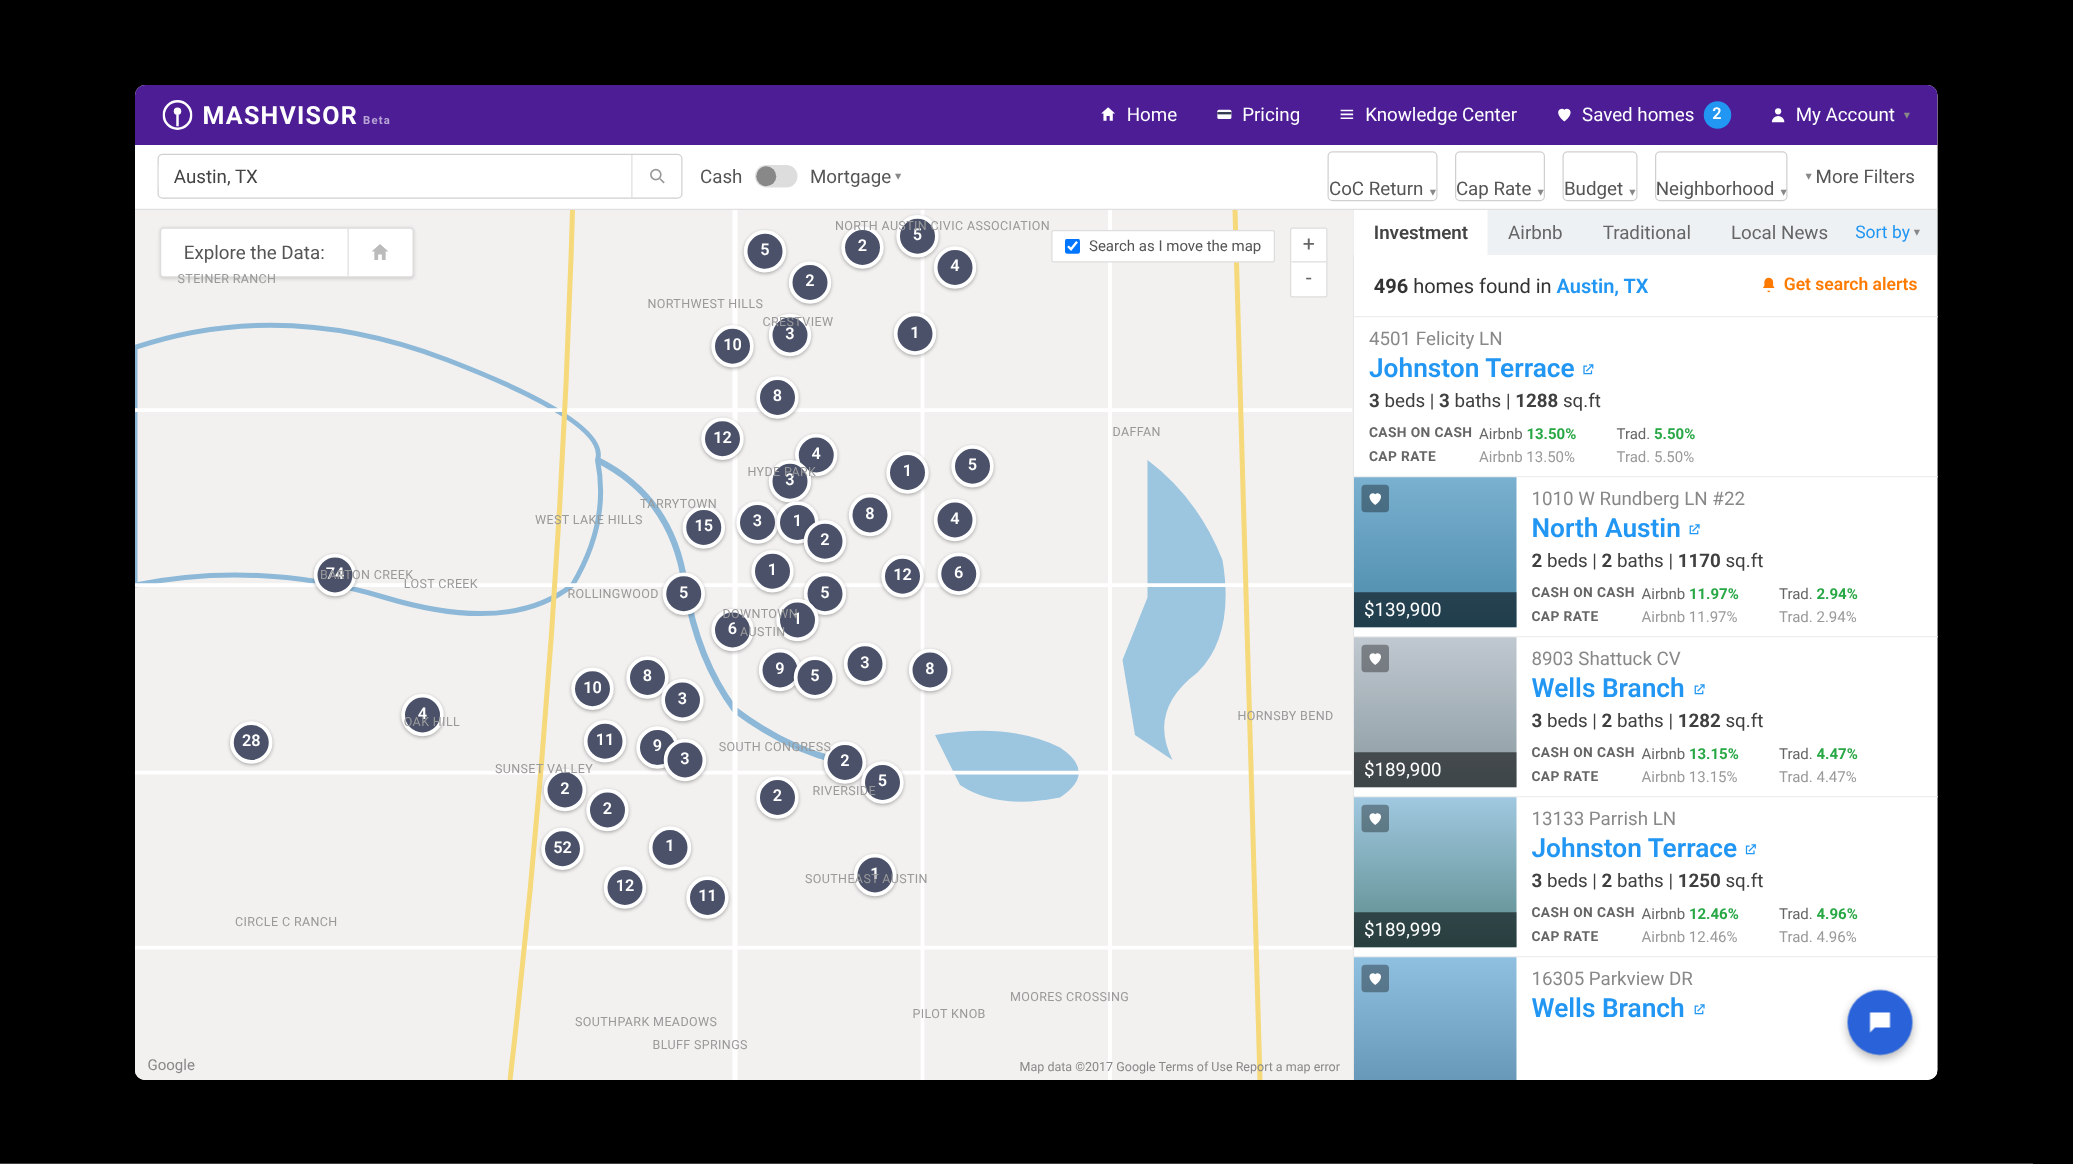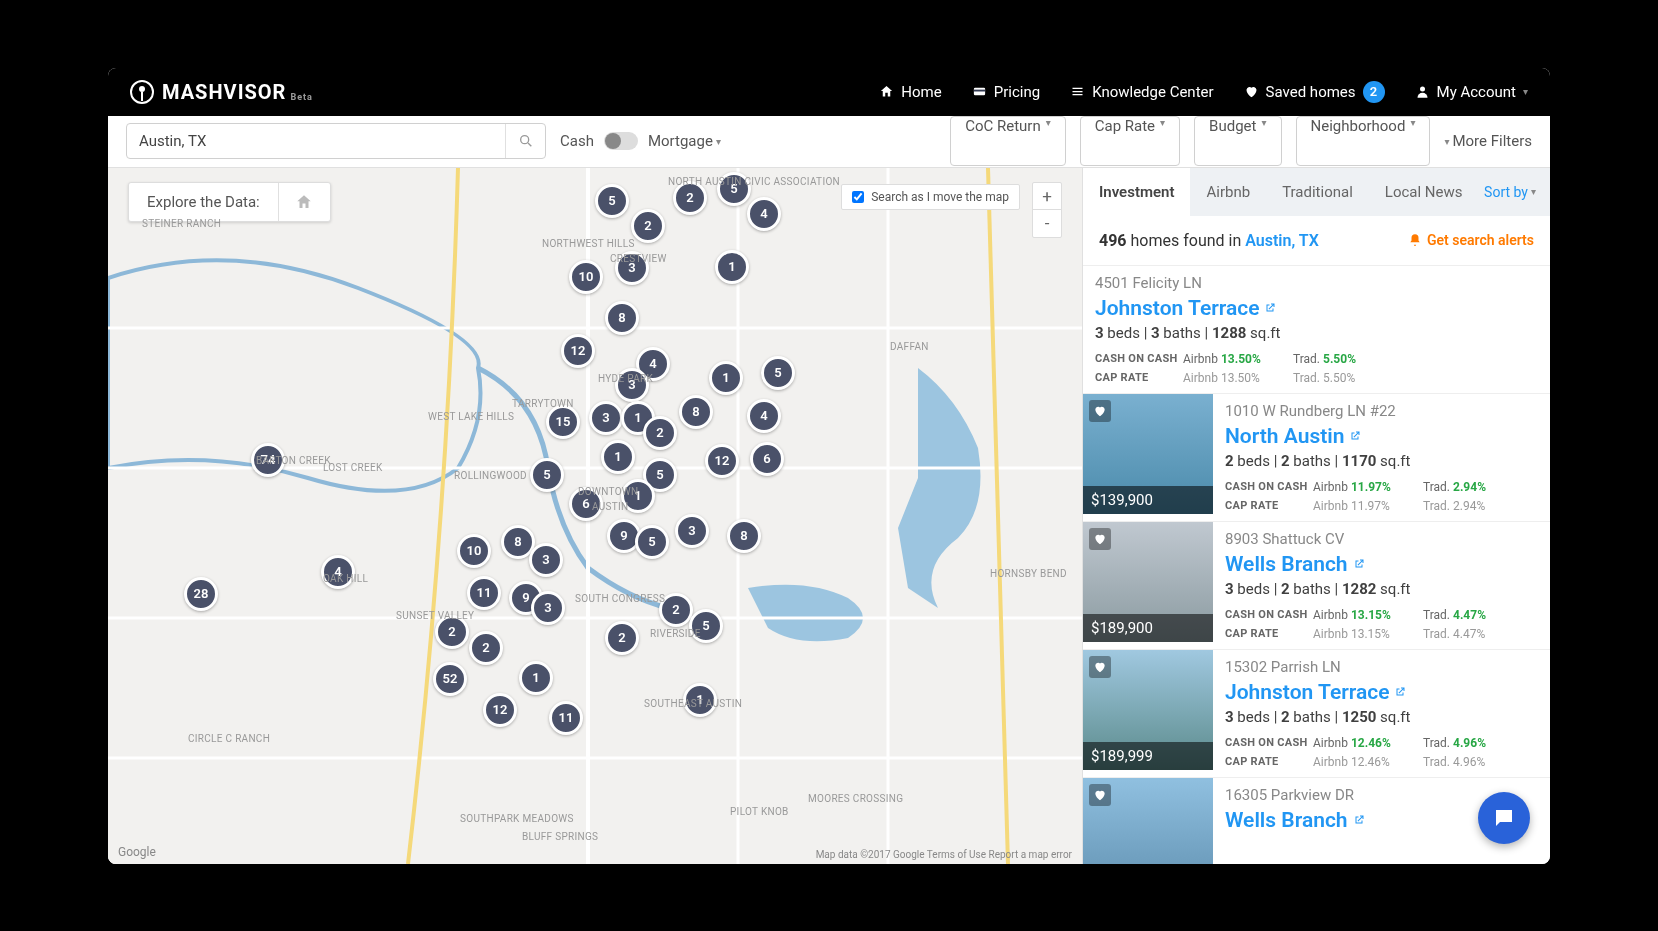--- a/index.html
+++ b/index.html
@@ -1,39 +1,39 @@
 <!DOCTYPE html>
 <html><head>
 <meta charset="utf-8">
 <style>
 * { margin:0; padding:0; box-sizing:border-box; font-family:-apple-system,BlinkMacSystemFont,"Segoe UI",Roboto,sans-serif; }
 body { background:#000; display:flex; align-items:center; justify-content:center; height:931px; width:1658px; }
 .frame { width:1442px; height:796px; background:#fff; border-radius:8px; overflow:hidden; position:relative; display:flex; flex-direction:column; }
 
 
-.topbar { background:#000000; height:48px; display:flex; align-items:center; padding:0 22px; color:#fff; }
+.topbar { background:#4c1d95; height:48px; display:flex; align-items:center; padding:0 22px; color:#fff; }
 .logo { display:flex; align-items:center; gap:8px; font-weight:700; font-size:20px; letter-spacing:1px; }
 .logo-icon { width:24px; height:24px; }
 .logo small { font-size:9px; opacity:.6; margin-left:-4px; margin-top:10px; }
 .topnav { margin-left:auto; display:flex; gap:30px; align-items:center; font-size:15px; }
 .topnav-item { display:flex; align-items:center; gap:7px; cursor:pointer; }
 .topnav-item svg { width:15px; height:15px; fill:#fff; }
 .badge { background:#2196f3; color:#fff; border-radius:50%; width:22px; height:22px; display:inline-flex; align-items:center; justify-content:center; font-size:13px; font-weight:600; }
 
 
 .filterbar { background:#fff; height:52px; display:flex; align-items:center; padding:0 18px; gap:14px; border-bottom:1px solid #e0e0e0; }
 .searchbox { display:flex; align-items:center; border:1px solid #d0d0d0; border-radius:4px; height:36px; width:420px; }
 .searchbox input { flex:1; border:none; outline:none; padding:0 12px; font-size:15px; color:#444; }
 .search-btn { width:40px; height:100%; border-left:1px solid #e0e0e0; display:flex; align-items:center; justify-content:center; cursor:pointer; }
 .search-btn svg { width:16px; height:16px; fill:#999; }
 .cash-toggle { display:flex; align-items:center; gap:10px; font-size:15px; color:#555; }
 .toggle { width:34px; height:18px; background:#ddd; border-radius:10px; position:relative; cursor:pointer; }
 .toggle::after { content:""; position:absolute; left:1px; top:1px; width:16px; height:16px; background:#888; border-radius:50%; }
 .dropdown-plain { font-size:15px; color:#555; cursor:pointer; display:flex; align-items:center; gap:3px; }
-.dropdown-box { border:1px solid #d0d0d0; border-radius:4px; height:50px; padding:0 14px; display:flex; align-items:flex-start; gap:5px; font-size:15px; color:#555; cursor:pointer; }
+.dropdown-box { border:1px solid #d0d0d0; border-radius:4px; height:40px; padding:0 0; display:flex; align-items:flex-end; gap:5px; font-size:15px; color:#555; cursor:pointer; }
 .caret { font-size:10px; color:#888; }
 
 
 .main { flex:1; display:flex; overflow:hidden; }
 
 
 .map { flex:1; position:relative; background:#f0efed; overflow:hidden; }
 .map-bg { position:absolute; inset:0; }
 .explore-box { position:absolute; top:14px; left:20px; background:#fff; border:1px solid #ddd; border-radius:3px; box-shadow:0 1px 3px rgba(0,0,0,.15); display:flex; align-items:center; height:40px; }
 .explore-box span { padding:0 18px; font-size:15px; color:#555; }
@@ -41,21 +41,21 @@
 .explore-home svg { width:18px; height:18px; fill:#bbb; }
 .map-move { position:absolute; top:16px; right:62px; background:#fff; border:1px solid #ddd; border-radius:2px; padding:5px 10px; display:flex; align-items:center; gap:7px; font-size:12px; color:#555; }
 .map-move input { width:12px; height:12px; }
 .zoom-ctrl { position:absolute; top:14px; right:20px; background:#fff; border:1px solid #ddd; border-radius:2px; width:30px; overflow:hidden; }
 .zoom-ctrl div { height:27px; display:flex; align-items:center; justify-content:center; font-size:17px; color:#666; cursor:pointer; }
 .zoom-ctrl div:first-child { border-bottom:1px solid #ddd; }
 .marker { position:absolute; width:34px; height:34px; border-radius:50%; background:#4a5169; border:3px solid #fff; color:#fff; font-size:13px; font-weight:600; display:flex; align-items:center; justify-content:center; transform:translate(-50%,-50%); box-shadow:0 1px 3px rgba(0,0,0,.3); cursor:pointer; }
 
 
 .panel { width:468px; background:#fff; display:flex; flex-direction:column; border-left:1px solid #e0e0e0; }
-.tabs { display:flex; align-items:center; height:48px; background:#eef1f4; padding-right:14px; }
+.tabs { display:flex; align-items:center; height:36px; background:#eef1f4; padding-right:14px; }
 .tab { padding:0 16px; height:100%; display:flex; align-items:center; font-size:15px; color:#666; cursor:pointer; }
 .tab.active { background:#fff; color:#444; font-weight:600; }
 .sortby { margin-left:auto; color:#2196f3; font-size:14px; cursor:pointer; display:flex; align-items:center; gap:3px; }
 .result-head { padding:15px 16px; display:flex; align-items:center; justify-content:space-between; }
 .result-head .count { font-size:16px; color:#333; }
 .result-head .count b { font-weight:700; }
 .result-head .city { color:#2196f3; font-weight:600; }
 .alerts { color:#ff7a00; font-size:14px; font-weight:600; display:flex; align-items:center; gap:5px; cursor:pointer; }
 .alerts svg { width:14px; height:14px; fill:#ff7a00; }
 .listings { flex:1; overflow-y:auto; }
@@ -267,21 +267,21 @@
           <div class="marker" style="left: 378px; top: 480px;">2</div>
           <div class="marker" style="left: 342px; top: 511px;">52</div>
           <div class="marker" style="left: 428px; top: 510px;">1</div>
           <div class="marker" style="left: 392px; top: 542px;">12</div>
           <div class="marker" style="left: 458px; top: 550px;">11</div>
           <div class="marker" style="left: 592px; top: 532px;">1</div>
         </div>
       <div id="labels-layer">
           <div class="map-label" style="left: 34px; top: 50px;">STEINER RANCH</div>
           <div class="map-label" style="left: 560px; top: 8px;">NORTH AUSTIN CIVIC ASSOCIATION</div>
-          <div class="map-label" style="left: 434px; top: 70px;">NORTHWEST HILLS</div>
+          <div class="map-label" style="left: 410px; top: 70px;">NORTHWEST HILLS</div>
           <div class="map-label" style="left: 502px; top: 85px;">CRESTVIEW</div>
           <div class="map-label" style="left: 404px; top: 230px;">TARRYTOWN</div>
           <div class="map-label" style="left: 490px; top: 205px;">HYDE PARK</div>
           <div class="map-label" style="left: 470px; top: 318px;">DOWNTOWN</div>
           <div class="map-label" style="left: 320px; top: 243px;">West Lake Hills</div>
           <div class="map-label" style="left: 346px; top: 302px;">Rollingwood</div>
           <div class="map-label" style="left: 215px; top: 294px;">Lost Creek</div>
           <div class="map-label" style="left: 148px; top: 287px;">Barton Creek</div>
           <div class="map-label" style="left: 215px; top: 405px;">OAK HILL</div>
           <div class="map-label" style="left: 288px; top: 442px;">Sunset Valley</div>
@@ -400,21 +400,21 @@
           <div class="listing">
     <div class="thumb" style="background:linear-gradient(180deg,#a0c8e0,#5a8a8a)">
       <div class="heart">
         <svg viewBox="0 0 24 24">
                   <path d="M12 21s-8-5-8-12a5 5 0 0 1 8-3 5 5 0 0 1 8 3c0 7-8 12-8 12z"></path>
                 </svg>
       </div>
       <div class="price">$189,999</div>
     </div>
     <div class="listing-body">
-      <div class="address">15302 Parrish LN</div>
+      <div class="address">13133 Parrish LN</div>
       <div class="nhood">Johnston Terrace
         <svg viewBox="0 0 24 24">
                   <path d="M14 3h7v7h-2V6.4L10.4 15 9 13.6 17.6 5H14zM5 5h6v2H7v10h10v-4h2v6H5z"></path>
                 </svg>
       </div>
       <div class="specs"><b>3</b> beds | <b>2</b> baths | <b>1250</b> sq.ft</div>
       <div class="metrics">
         <span class="lbl">CASH ON CASH</span>
                 <span>Airbnb <span class="green">12.46%</span></span>
                 <span>Trad. <span class="green">4.96%</span></span>

